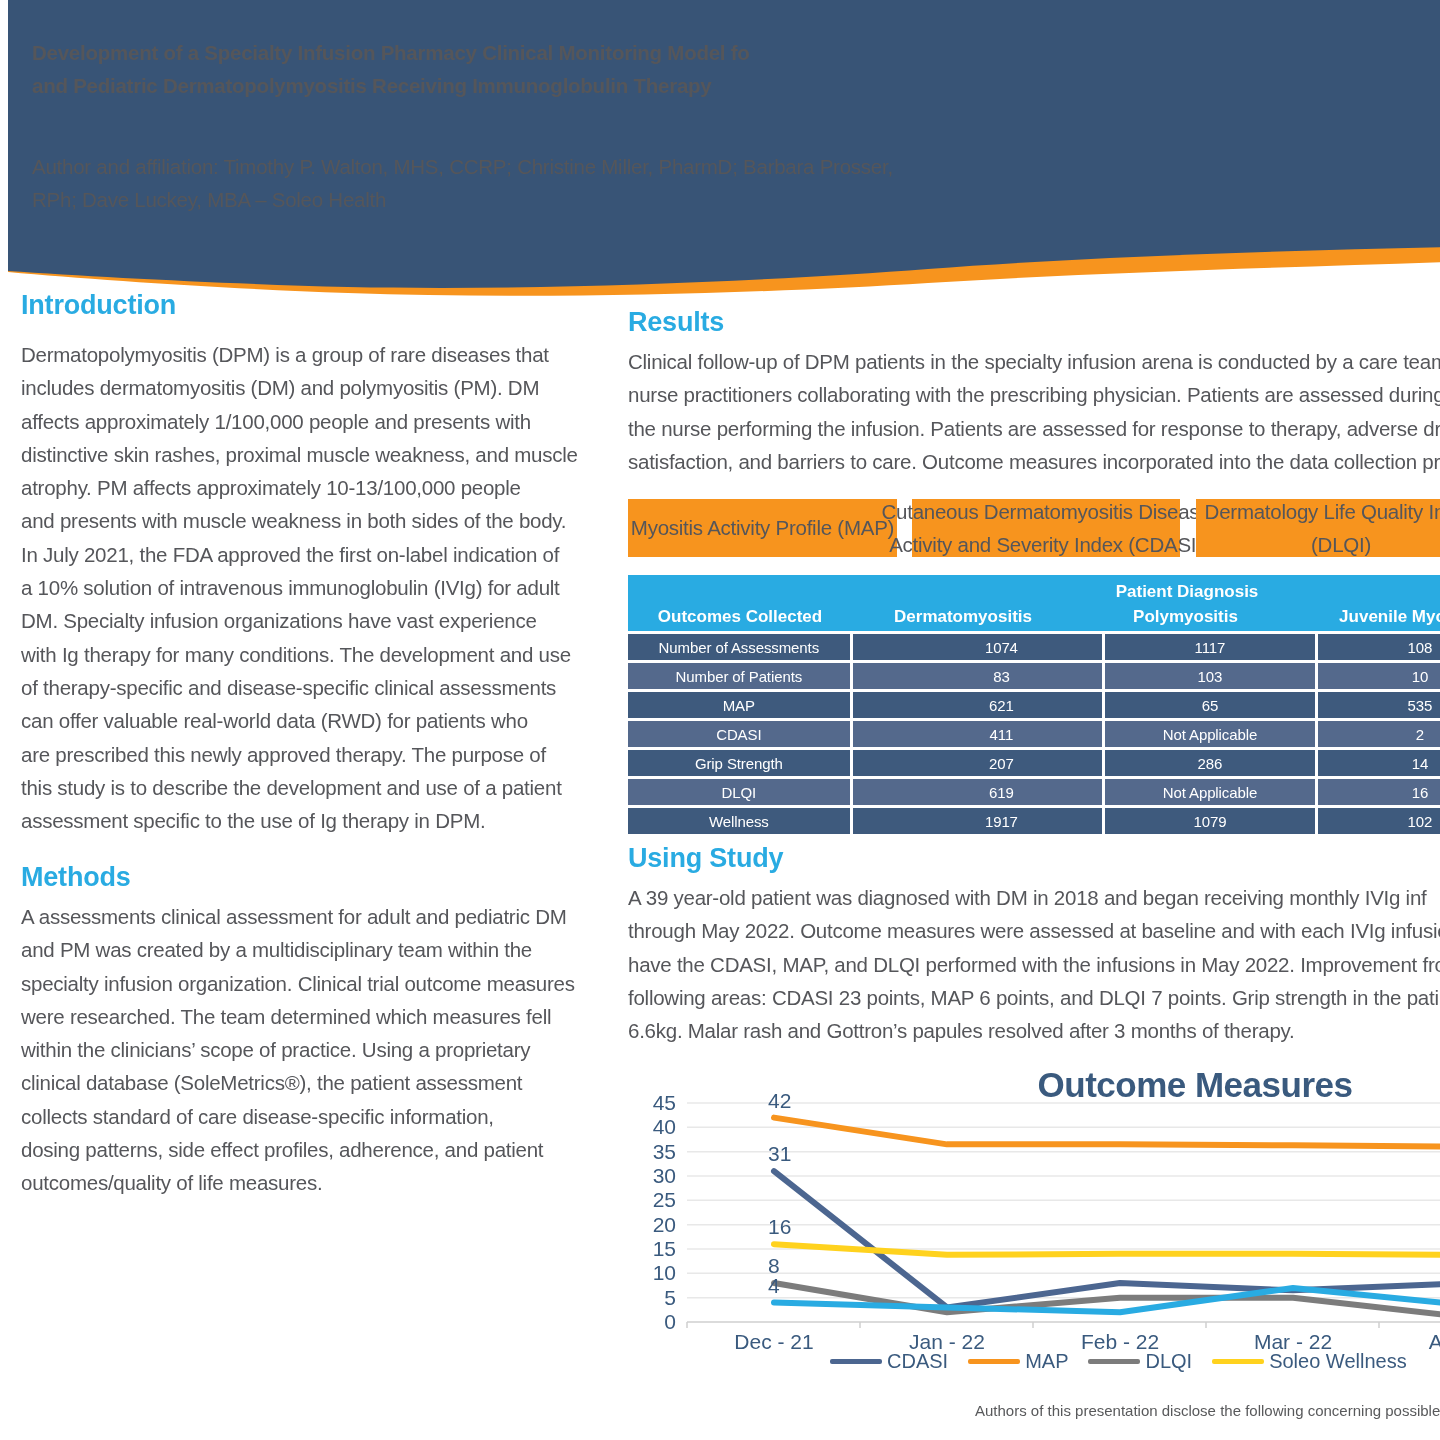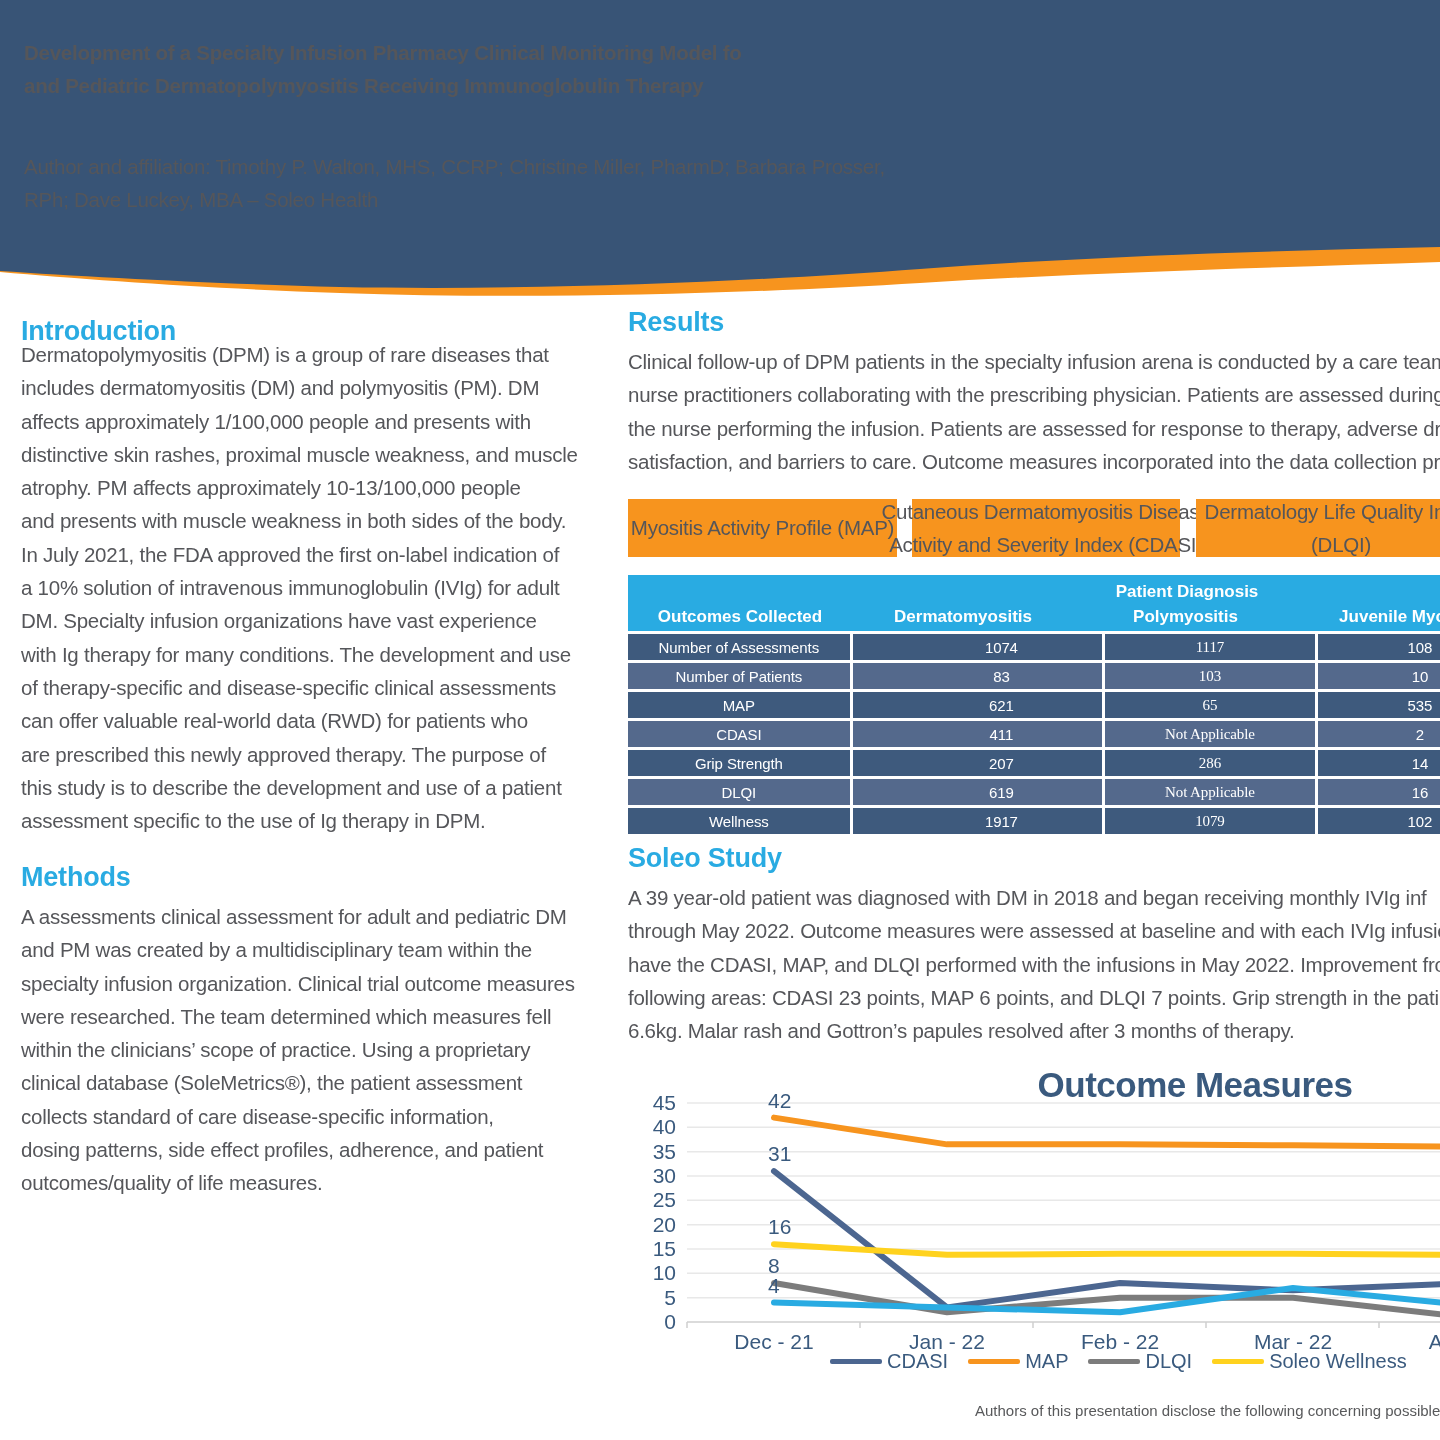--- a/index.html
+++ b/index.html
@@ -1,21 +1,21 @@
 <!DOCTYPE html>
 <html><head>
 <meta charset="utf-8">
 <style>
   html,body{margin:0;padding:0;}
   body{width:1440px;height:1440px;font-family:"Liberation Sans",sans-serif;background:#ffffff;}
   .page{position:relative;width:1440px;height:1440px;overflow:hidden;background:#fff;}
   .abs{position:absolute;}
 
   
-  .hdr{top:0;left:0;width:1278px;height:300px;}
+  .hdr{top:0;left:8px;width:1278px;height:300px;}
   .hdr svg{position:absolute;top:0;left:0;}
   .hdr-title{top:36px;left:24px;color:#fff;font-weight:700;font-size:38px;letter-spacing:-0.8px;}
   .hdr-title .tline{white-space:nowrap;line-height:56px;}
   .hdr-authors{top:150px;left:24px;color:#fff;font-weight:500;font-size:30px;letter-spacing:-0.4px;}
   .hdr-authors .tline{white-space:nowrap;line-height:51px;}
 
   
   .sec-h{color:#29ABE2;font-size:27px;font-weight:700;letter-spacing:-0.2px;white-space:nowrap;}
   .body-lines .tline{white-space:nowrap;font-size:20.5px;line-height:33.3px;color:#55565A;letter-spacing:-0.25px;}
 
@@ -27,21 +27,21 @@
   
   .rtable{top:575px;left:628px;width:894px;}
   .thead{position:relative;background:#29ABE2;height:56px;color:#fff;font-weight:700;font-size:17px;}
   .pd{position:absolute;left:224px;width:670px;top:7px;text-align:center;}
   .cols{position:absolute;left:0;top:30px;width:894px;display:flex;}
   .cols .hc{display:flex;align-items:center;justify-content:center;height:24px;}
   .hc0{width:224px;} .hc1{width:222px;} .hc2{width:223px;} .hc3{width:225px;}
   .trow{display:flex;height:26px;margin-top:3px;color:#fff;font-size:15px;letter-spacing:-0.1px;}
   .trow>div{display:flex;align-items:center;justify-content:center;}
   .c0{width:241px;margin-right:3px;} .c1{width:219px;margin-right:3px;padding-left:48px;}
-  .c2{width:228px;margin-right:3px;font-family:Liberation Serif, serif;} .c3{width:222px;}
+  .c2{width:228px;margin-right:3px;} .c3{width:222px;}
   .dark>div{background:#3E5A7D;} .light>div{background:#54698C;}
 
   
   .chart{top:1052px;left:630px;}
   .axlab{font-family:"Liberation Sans",sans-serif;font-size:21px;font-weight:500;fill:#3A5A7E;}
   .ctitle{font-family:"Liberation Sans",sans-serif;font-size:35px;font-weight:700;fill:#3A5A7E;letter-spacing:-0.5px;}
   .lg{top:1350px;left:830px;display:flex;gap:20px;align-items:center;}
   .lg-item{display:flex;align-items:center;gap:5px;}
   .lg-swatch{display:inline-block;width:52px;height:5px;border-radius:2px;}
   .lg-label{font-size:20px;font-weight:500;color:#3A5A7E;white-space:nowrap;}
@@ -62,21 +62,21 @@
     <div class="abs hdr-title body-lines">
         <div class="tline">Development of a Specialty Infusion Pharmacy Clinical Monitoring Model fo</div>
         <div class="tline">and Pediatric Dermatopolymyositis Receiving Immunoglobulin Therapy</div>
       </div>
     <div class="abs hdr-authors body-lines">
         <div class="tline">Author and affiliation: Timothy P. Walton, MHS, CCRP; Christine Miller, PharmD; Barbara Prosser,</div>
         <div class="tline">RPh; Dave Luckey, MBA – Soleo Health</div>
       </div>
   </div>
 
-  <div class="abs sec-h" style="top:316px;left:21px;">Introduction</div>
+  <div class="abs sec-h" style="top:290px;left:21px;">Introduction</div>
   <div class="abs body-lines" style="top:338px;left:21px;">
       <div class="tline">Dermatopolymyositis (DPM) is a group of rare diseases that</div>
       <div class="tline">includes dermatomyositis (DM) and polymyositis (PM). DM</div>
       <div class="tline">affects approximately 1/100,000 people and presents with</div>
       <div class="tline">distinctive skin rashes, proximal muscle weakness, and muscle</div>
       <div class="tline">atrophy. PM affects approximately 10-13/100,000 people</div>
       <div class="tline">and presents with muscle weakness in both sides of the body.</div>
       <div class="tline">In July 2021, the FDA approved the first on-label indication of</div>
       <div class="tline">a 10% solution of intravenous immunoglobulin (IVIg) for adult</div>
       <div class="tline">DM. Specialty infusion organizations have vast experience</div>
@@ -168,21 +168,21 @@
       <div class="c3">16</div>
     </div>
     <div class="trow dark">
       <div class="c0">Wellness</div>
       <div class="c1">1917</div>
       <div class="c2">1079</div>
       <div class="c3">102</div>
     </div>
   </div>
 
-  <div class="abs sec-h" style="top:843px;left:628px;">Soleo Study</div>
+  <div class="abs sec-h" style="top:843px;left:628px;">Using Study</div>
   <div class="abs body-lines" style="top:881px;left:628px;">
       <div class="tline">A 39 year-old patient was diagnosed with DM in 2018 and began receiving monthly IVIg inf</div>
       <div class="tline">through May 2022. Outcome measures were assessed at baseline and with each IVIg infusio</div>
       <div class="tline">have the CDASI, MAP, and DLQI performed with the infusions in May 2022. Improvement fro</div>
       <div class="tline">following areas: CDASI 23 points, MAP 6 points, and DLQI 7 points. Grip strength in the pati</div>
       <div class="tline">6.6kg. Malar rash and Gottron’s papules resolved after 3 months of therapy.</div>
     </div>
 
   <svg class="abs chart" width="810" height="310" viewBox="0 0 810 310">
       <line x1="57" y1="270" x2="810" y2="270" stroke="#CFCFCF" stroke-width="1.5"></line>

